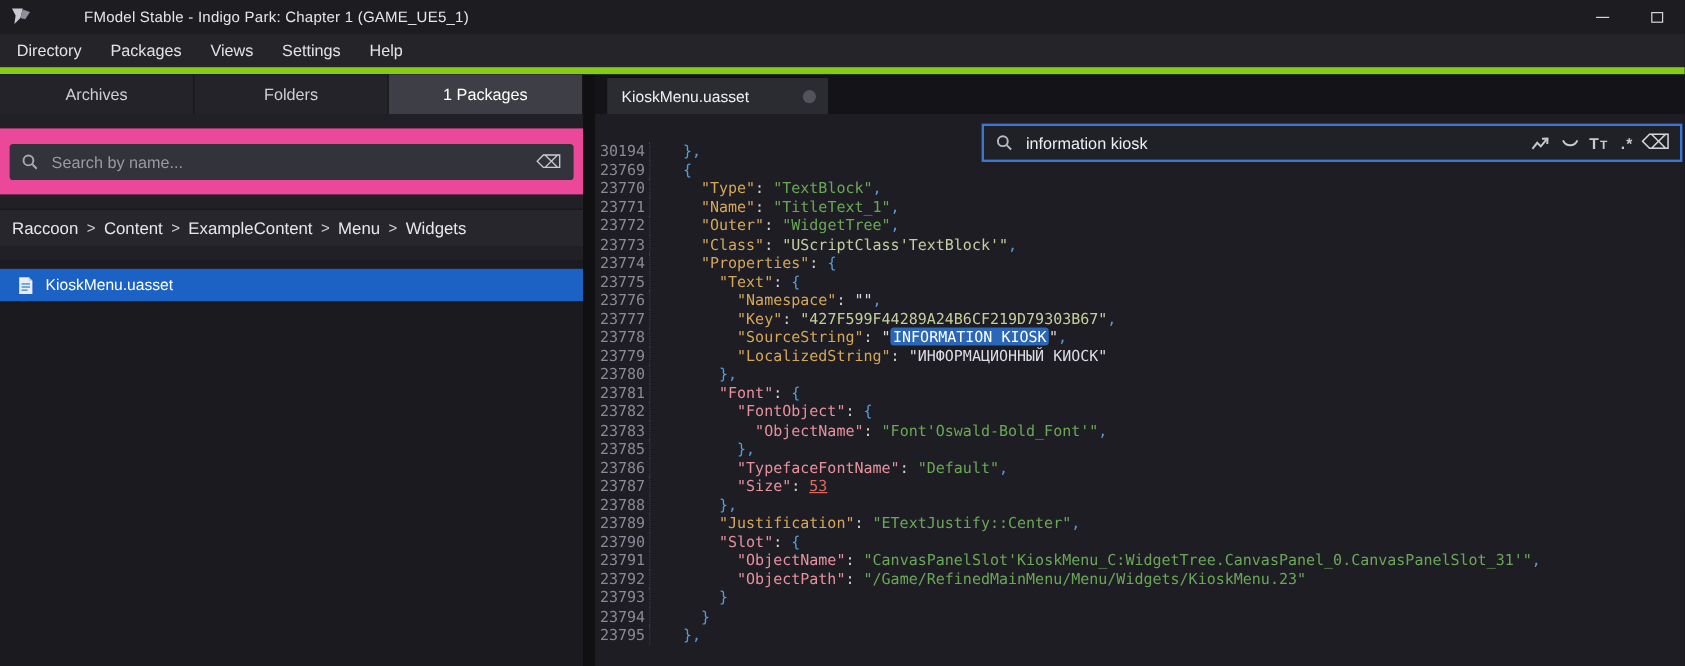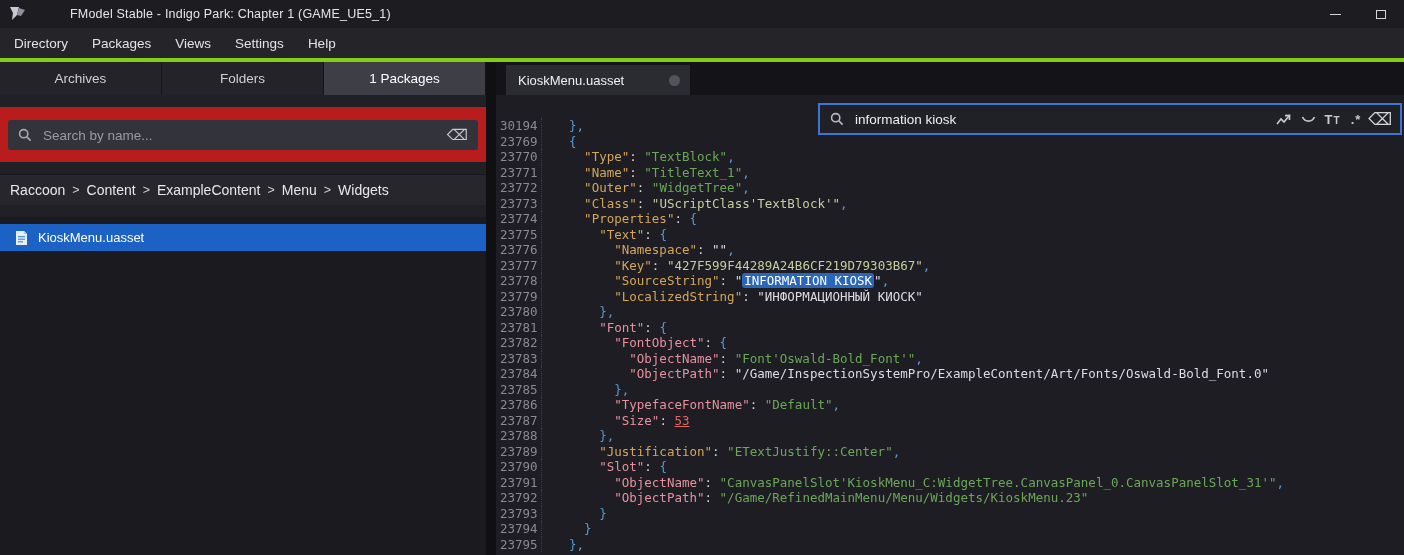--- a/index.html
+++ b/index.html
@@ -10,37 +10,37 @@
   .titlebar{height:28px;background:#1d1d21;display:flex;align-items:center;color:#e6e6e9;gap:35px;}
   .logo{width:18px;height:16px;margin:0 8px 0 9px;flex:0 0 auto;}
   .title-text{font-size:12.5px;letter-spacing:.2px;}
   .win-controls{margin-left:auto;display:flex;align-items:center;height:100%;}
   .win-btn{width:46px;height:100%;display:flex;align-items:center;justify-content:center;cursor:default;}
   .glyph-min{width:11px;height:1px;background:#d6d6da;}
   .glyph-max{width:10px;height:9px;border:1px solid #d6d6da;}
 
   
   .menubar{height:34px;background:#252529;display:flex;align-items:center;padding-left:2px;
-    border-bottom:4px solid #84cc16;}
+    border-bottom:6px solid #84cc16;}
   .menu-item{padding:0 12px;font-size:13.5px;color:#e3e3e6;line-height:33px;}
 
   
   .main{display:flex;height:493px;}
   .left{width:486px;flex:0 0 486px;display:flex;flex-direction:column;background:#202026;gap:12px;}
   .splitter{width:10px;flex:0 0 10px;background:#101013;}
   .right{flex:1;display:flex;flex-direction:column;min-width:0;}
 
   
   .left-tabs{height:33px;display:flex;background:#151518;}
   .ltab{flex:1;display:flex;align-items:center;justify-content:center;font-size:13.5px;
     background:#232329;color:#cfcfd5;border-right:1px solid #151518;}
   .ltab.active{background:#3e3e46;color:#ffffff;}
 
   
-  .search-area{background:#b91c1c;padding:13px 8px 12px 8px;}
+  .search-area{background:#ec4899;padding:13px 8px 12px 8px;}
   .search-field{height:30px;background:#33333b;border-radius:3px;display:flex;align-items:center;padding:0 10px;}
   .search-field svg{flex:0 0 auto;}
   .search-input{flex:1;background:transparent;border:none;outline:none;color:#d9d9de;
     font-size:13.5px;margin-left:9px;font-family:"Liberation Sans",sans-serif;}
   .search-input::placeholder{color:#9a9aa2;}
   .clear-glyph{color:#c9c9d0;font-size:15px;line-height:1;cursor:default;font-family:"DejaVu Sans",sans-serif;}
 
   
   .breadcrumb{height:31px;background:#26262c;border-top:1px solid #18181c;display:flex;
     align-items:center;padding-left:8px;font-size:14px;color:#e8e8ea;}
@@ -217,21 +217,20 @@
           <div class="cl"><span class="ln">23774</span><span class="lc">    <span class="tk-g">"Properties"</span><span class="tk-c">: </span><span class="tk-b">{</span></span></div>
           <div class="cl"><span class="ln">23775</span><span class="lc">      <span class="tk-g">"Text"</span><span class="tk-c">: </span><span class="tk-b">{</span></span></div>
           <div class="cl"><span class="ln">23776</span><span class="lc">        <span class="tk-g">"Namespace"</span><span class="tk-c">: </span><span class="tk-w">""</span><span class="tk-b">,</span></span></div>
           <div class="cl"><span class="ln">23777</span><span class="lc">        <span class="tk-g">"Key"</span><span class="tk-c">: </span><span class="tk-a">"427F599F44289A24B6CF219D79303B67"</span><span class="tk-b">,</span></span></div>
           <div class="cl"><span class="ln">23778</span><span class="lc">        <span class="tk-g">"SourceString"</span><span class="tk-c">: </span><span class="tk-w">"</span><span class="tk-h">INFORMATION KIOSK</span><span class="tk-w">"</span><span class="tk-b">,</span></span></div>
           <div class="cl"><span class="ln">23779</span><span class="lc">        <span class="tk-g">"LocalizedString"</span><span class="tk-c">: </span><span class="tk-w">"ИНФОРМАЦИОННЫЙ КИОСК"</span></span></div>
           <div class="cl"><span class="ln">23780</span><span class="lc">      <span class="tk-b">},</span></span></div>
           <div class="cl"><span class="ln">23781</span><span class="lc">      <span class="tk-p">"Font"</span><span class="tk-c">: </span><span class="tk-b">{</span></span></div>
           <div class="cl"><span class="ln">23782</span><span class="lc">        <span class="tk-p">"FontObject"</span><span class="tk-c">: </span><span class="tk-b">{</span></span></div>
           <div class="cl"><span class="ln">23783</span><span class="lc">          <span class="tk-p">"ObjectName"</span><span class="tk-c">: </span><span class="tk-s">"Font'Oswald-Bold_Font'"</span><span class="tk-b">,</span></span></div>
-          <div class="cl"><span class="ln">23784</span><span class="lc">          <span class="tk-p">"ObjectPath"</span><span class="tk-c">: </span><span class="tk-w">"/Game/InspectionSystemPro/ExampleContent/Art/Fonts/Oswald-Bold_Font.0"</span></span></div>
           <div class="cl"><span class="ln">23785</span><span class="lc">        <span class="tk-b">},</span></span></div>
           <div class="cl"><span class="ln">23786</span><span class="lc">        <span class="tk-p">"TypefaceFontName"</span><span class="tk-c">: </span><span class="tk-s">"Default"</span><span class="tk-b">,</span></span></div>
           <div class="cl"><span class="ln">23787</span><span class="lc">        <span class="tk-p">"Size"</span><span class="tk-c">: </span><span class="tk-n">53</span></span></div>
           <div class="cl"><span class="ln">23788</span><span class="lc">      <span class="tk-b">},</span></span></div>
           <div class="cl"><span class="ln">23789</span><span class="lc">      <span class="tk-g">"Justification"</span><span class="tk-c">: </span><span class="tk-s">"ETextJustify::Center"</span><span class="tk-b">,</span></span></div>
           <div class="cl"><span class="ln">23790</span><span class="lc">      <span class="tk-p">"Slot"</span><span class="tk-c">: </span><span class="tk-b">{</span></span></div>
           <div class="cl"><span class="ln">23791</span><span class="lc">        <span class="tk-p">"ObjectName"</span><span class="tk-c">: </span><span class="tk-s">"CanvasPanelSlot'KioskMenu_C:WidgetTree.CanvasPanel_0.CanvasPanelSlot_31'"</span><span class="tk-b">,</span></span></div>
           <div class="cl"><span class="ln">23792</span><span class="lc">        <span class="tk-p">"ObjectPath"</span><span class="tk-c">: </span><span class="tk-s">"/Game/RefinedMainMenu/Menu/Widgets/KioskMenu.23"</span></span></div>
           <div class="cl"><span class="ln">23793</span><span class="lc">      <span class="tk-b">}</span></span></div>
           <div class="cl"><span class="ln">23794</span><span class="lc">    <span class="tk-b">}</span></span></div>

